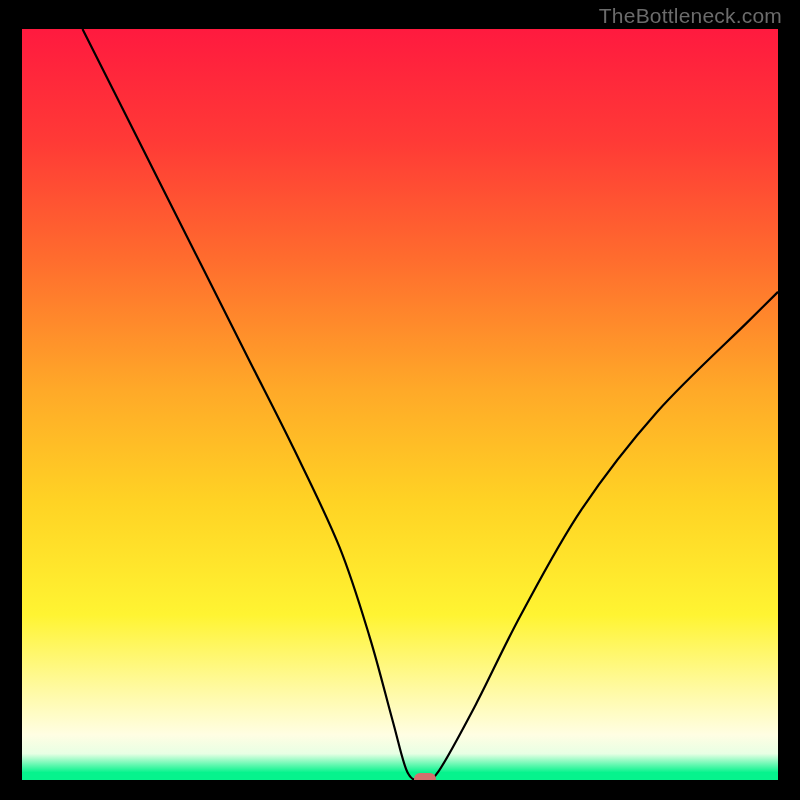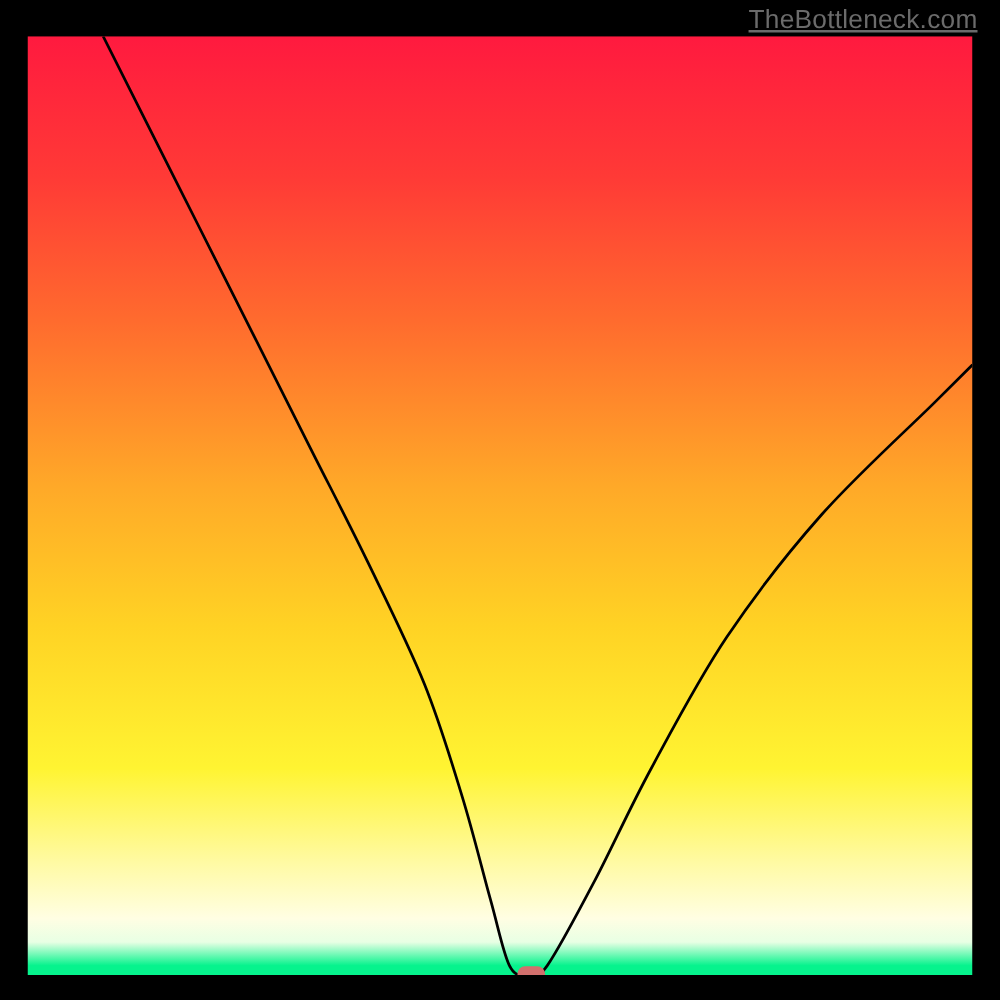--- a/index.html
+++ b/index.html
@@ -43,21 +43,20 @@
     );
   }
   .watermark {
     position: absolute;
     top: 4px;
     right: 18px;
     font-size: 21px;
     color: #6b6b6b;
     font-weight: 500;
     letter-spacing: 0.2px;
-    text-decoration: underline;
   }
   svg.curve {
     position: absolute;
     left: 0;
     top: 0;
     width: 100%;
     height: 100%;
   }
   .marker {
     position: absolute;

